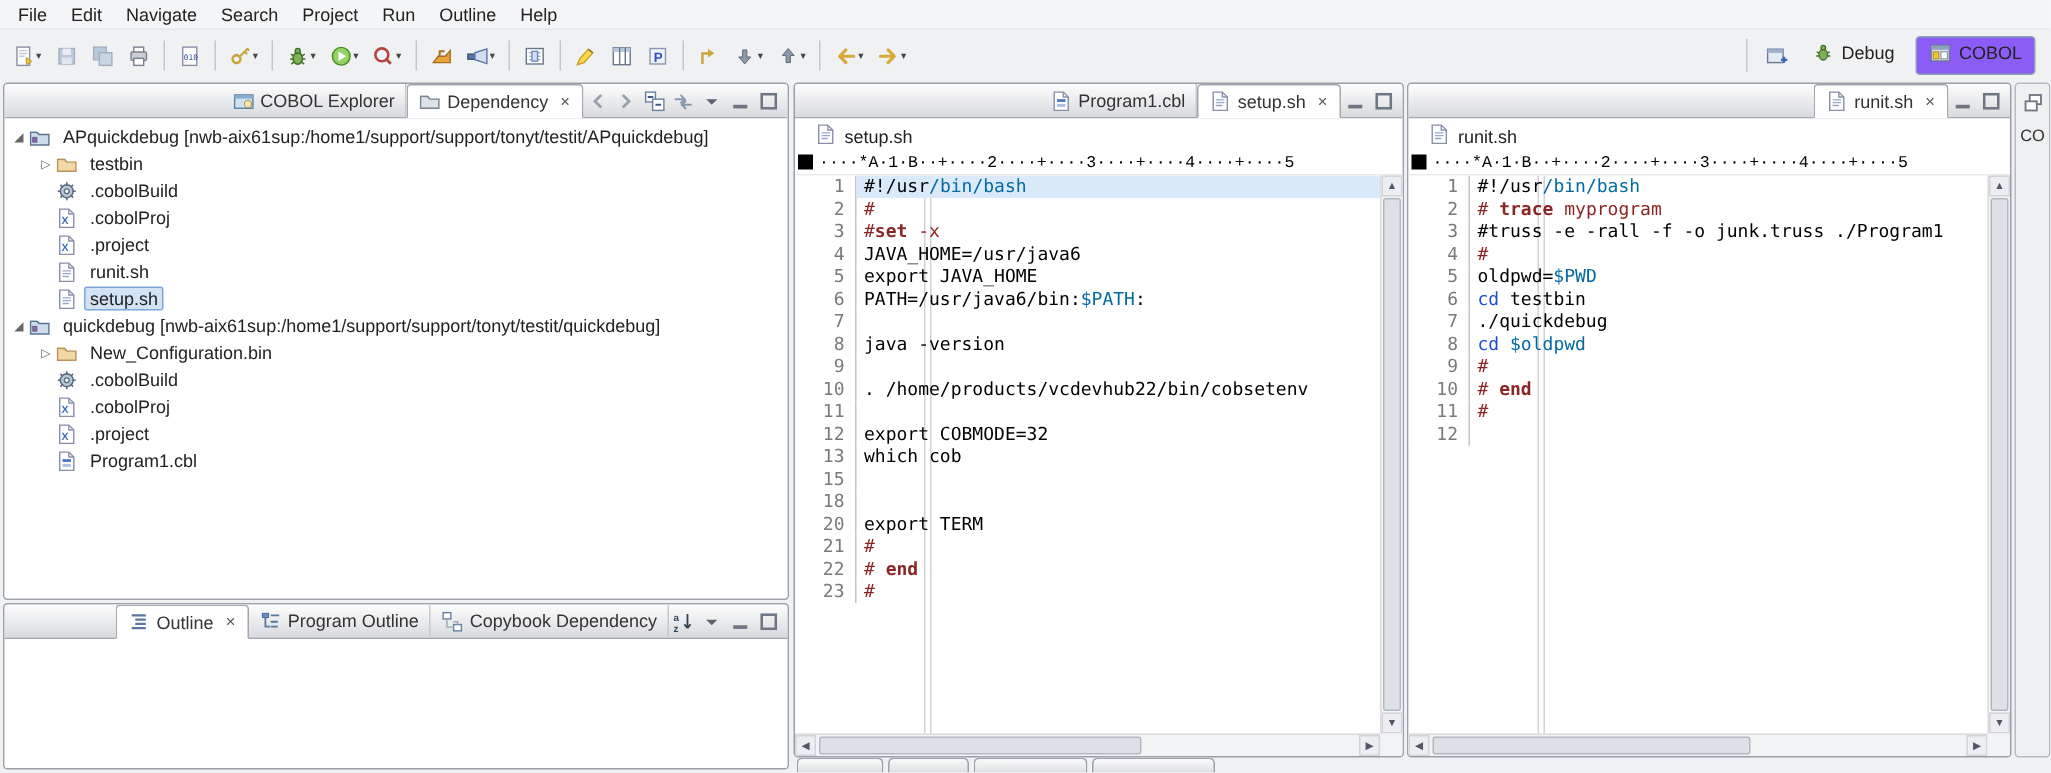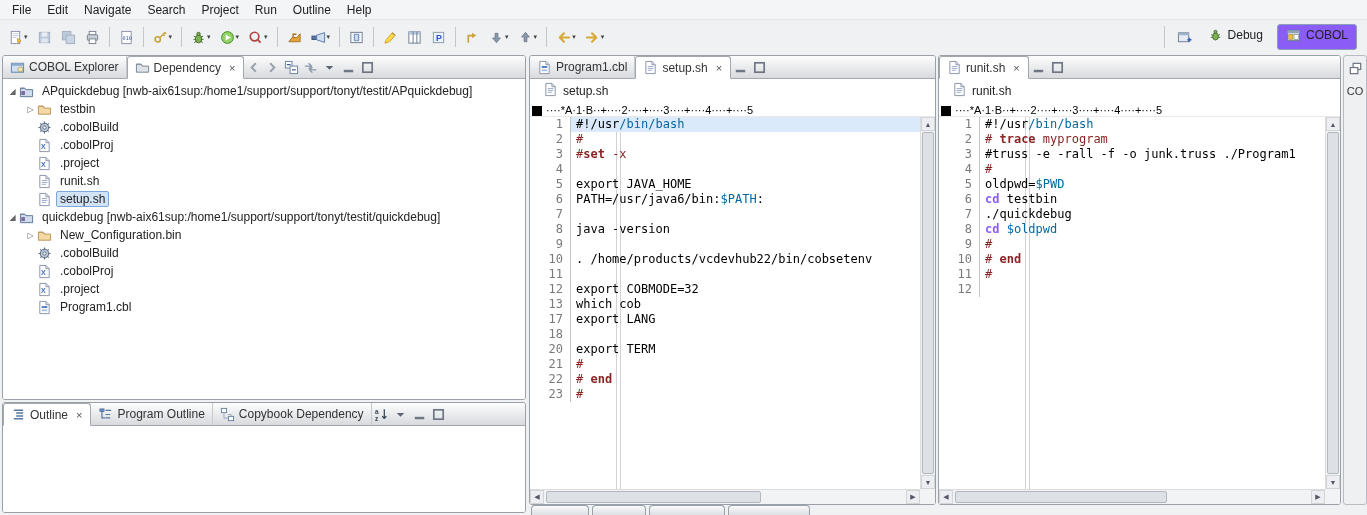--- a/index.html
+++ b/index.html
@@ -19,21 +19,21 @@
 .pbtn{display:inline-flex;align-items:flex-start;gap:5px;padding:3px 8px;border-radius:3px;border:1px solid transparent}
 .pbtn.active{background:#8b5cf6;border-color:#8ba0b8}
 
 
 .panel{position:absolute;background:#fff;border:1px solid #99a0a8;border-radius:3px;overflow:hidden}
 #explorer{left:2px;top:55px;width:524px;height:345px}
 #outline{left:2px;top:402px;width:524px;height:111px}
 #editor1{left:529px;top:55px;width:407px;height:450px}
 #editor2{left:938px;top:55px;width:403px;height:450px}
 
-.tabbar{height:23px;background:linear-gradient(#fdfdfd,#d8dade);border-bottom:1px solid #a2a8ae;display:flex;justify-content:flex-start}
+.tabbar{height:23px;background:linear-gradient(#fdfdfd,#d8dade);border-bottom:1px solid #a2a8ae;display:flex;justify-content:flex-end}
 .tabs{display:flex}
 .tab{display:flex;align-items:center;gap:4px;padding:0 7px;color:#333;border-right:1px solid #c6cacd;white-space:nowrap}
 .tab.active{background:#fff;border:1px solid #a2a8ae;border-bottom:1px solid #fff;border-top-left-radius:3px;border-top-right-radius:3px;margin-bottom:-1px}
 .tclose{font-size:11px;color:#555;margin-left:3px;padding:0 1px}
 .viewtools{display:flex;align-items:center;padding-right:3px}
 .vtool{width:19px;height:19px;display:inline-flex;align-items:center;justify-content:center;border-radius:2px}
 .icon16{display:inline-flex}
 .icon16 svg{display:block}
 
 
@@ -41,36 +41,36 @@
 .trow{display:flex;align-items:center;height:18px;white-space:nowrap}
 .indent{flex:0 0 auto}
 .tw{width:13px;flex:0 0 13px;font-size:8px;color:#666;text-align:center}
 .trow .icon16{margin-right:4px;flex:0 0 15px}
 .tlabel{padding:0 3px;border:1px solid transparent;border-radius:2px}
 .trow.sel .tlabel{background:#d2e3f6;border-color:#7da7d9}
 
 
 .edbody{position:relative;height:calc(100% - 23px);background:#fff}
 .fhead{height:24px;display:flex;align-items:center;gap:5px;padding-left:13px;color:#222}
-.ruler{height:14px;display:flex;align-items:flex-end;font-family:Liberation Sans, sans-serif;font-size:11px;color:#000;border-bottom:1px solid #e9e9e9}
+.ruler{height:14px;display:flex;align-items:flex-start;font-family:Liberation Mono, monospace;font-size:11px;color:#000;border-bottom:1px solid #e9e9e9}
 .rbox{width:10px;height:10px;background:#000;margin:0 4px 0 2px;flex:0 0 10px}
 .rtext{white-space:pre}
 .codewrap{position:absolute;top:38px;bottom:15px;left:0;right:15px;overflow:hidden}
 .mline{position:absolute;top:0;bottom:0;width:1px;background:#d2d2d2}
 .m1{left:86px}.m2{left:90px}
 .codelines{position:relative}
 .cline{display:flex;height:15px;line-height:15px;font-family:"DejaVu Sans Mono",monospace;font-size:12px}
 .ln{flex:0 0 41px;text-align:right;padding-right:7px;color:#7a7a7a;border-right:1px solid #c4c4c4;background:#fff}
 .lt{white-space:pre;padding-left:5px;flex:1}
 .cline.hl .lt{background:#dbeafb}
 .seg-p{color:#000}
 .seg-c{color:#8b2525}
 .seg-cb{color:#8b2525;font-weight:bold}
 .seg-g{color:#0369a1}
-.seg-kb{color:#8b5cf6;font-weight:bold}
+.seg-kb{color:#1d4ed8;font-weight:normal}
 
 
 .vscroll{position:absolute;top:38px;right:0;bottom:15px;width:15px;background:#f2f3f5;border-left:1px solid #dcdcdc}
 .hscroll{position:absolute;left:0;right:15px;bottom:0;height:15px;background:#f2f3f5;border-top:1px solid #dcdcdc}
 .sarrow{position:absolute;width:14px;height:14px;display:flex;align-items:center;justify-content:center;font-size:7px;color:#556;background:#eceef1;border:1px solid #d2d4d8}
 .sarrow.up{top:0;right:0}.sarrow.down{bottom:0;right:0}
 .sarrow.left{left:0;top:0}.sarrow.right{right:0;top:0}
 .vthumb{position:absolute;left:1px;right:1px;top:15px;bottom:15px;background:#dde0e5;border:1px solid #b2b8c0;border-radius:2px}
 .hthumb{position:absolute;top:1px;bottom:1px;left:16px;width:55%;background:#dde0e5;border:1px solid #b2b8c0;border-radius:2px}
 .scorner{position:absolute;right:0;bottom:0;width:15px;height:15px;background:#f2f3f5}
@@ -686,20 +686,21 @@
           <div class="cline">
             <span class="ln">2</span>
             <span class="lt"><span class="seg-c">#</span></span>
           </div>
           <div class="cline">
             <span class="ln">3</span>
             <span class="lt"><span class="seg-c">#</span><span class="seg-cb">set</span><span class="seg-c"> -x</span></span>
           </div>
           <div class="cline">
             <span class="ln">4</span>
+            <span class="lt"><span class="seg-p">JAVA_HOME=/usr/java6</span></span>
           </div>
           <div class="cline">
             <span class="ln">5</span>
             <span class="lt"><span class="seg-p">export JAVA_HOME</span></span>
           </div>
           <div class="cline">
             <span class="ln">6</span>
             <span class="lt"><span class="seg-p">PATH=/usr/java6/bin:</span><span class="seg-g">$PATH</span><span class="seg-p">:</span></span>
           </div>
           <div class="cline">
@@ -723,22 +724,22 @@
           </div>
           <div class="cline">
             <span class="ln">12</span>
             <span class="lt"><span class="seg-p">export COBMODE=32</span></span>
           </div>
           <div class="cline">
             <span class="ln">13</span>
             <span class="lt"><span class="seg-p">which cob</span></span>
           </div>
           <div class="cline">
-            <span class="ln">17</span>
-            <span class="lt"><span class="seg-p">export LANG</span></span>
+            <span class="ln">15</span>
+            <span class="lt"></span>
           </div>
           <div class="cline">
             <span class="ln">18</span>
             <span class="lt"></span>
           </div>
           <div class="cline">
             <span class="ln">20</span>
             <span class="lt"><span class="seg-p">export TERM</span></span>
           </div>
           <div class="cline">

